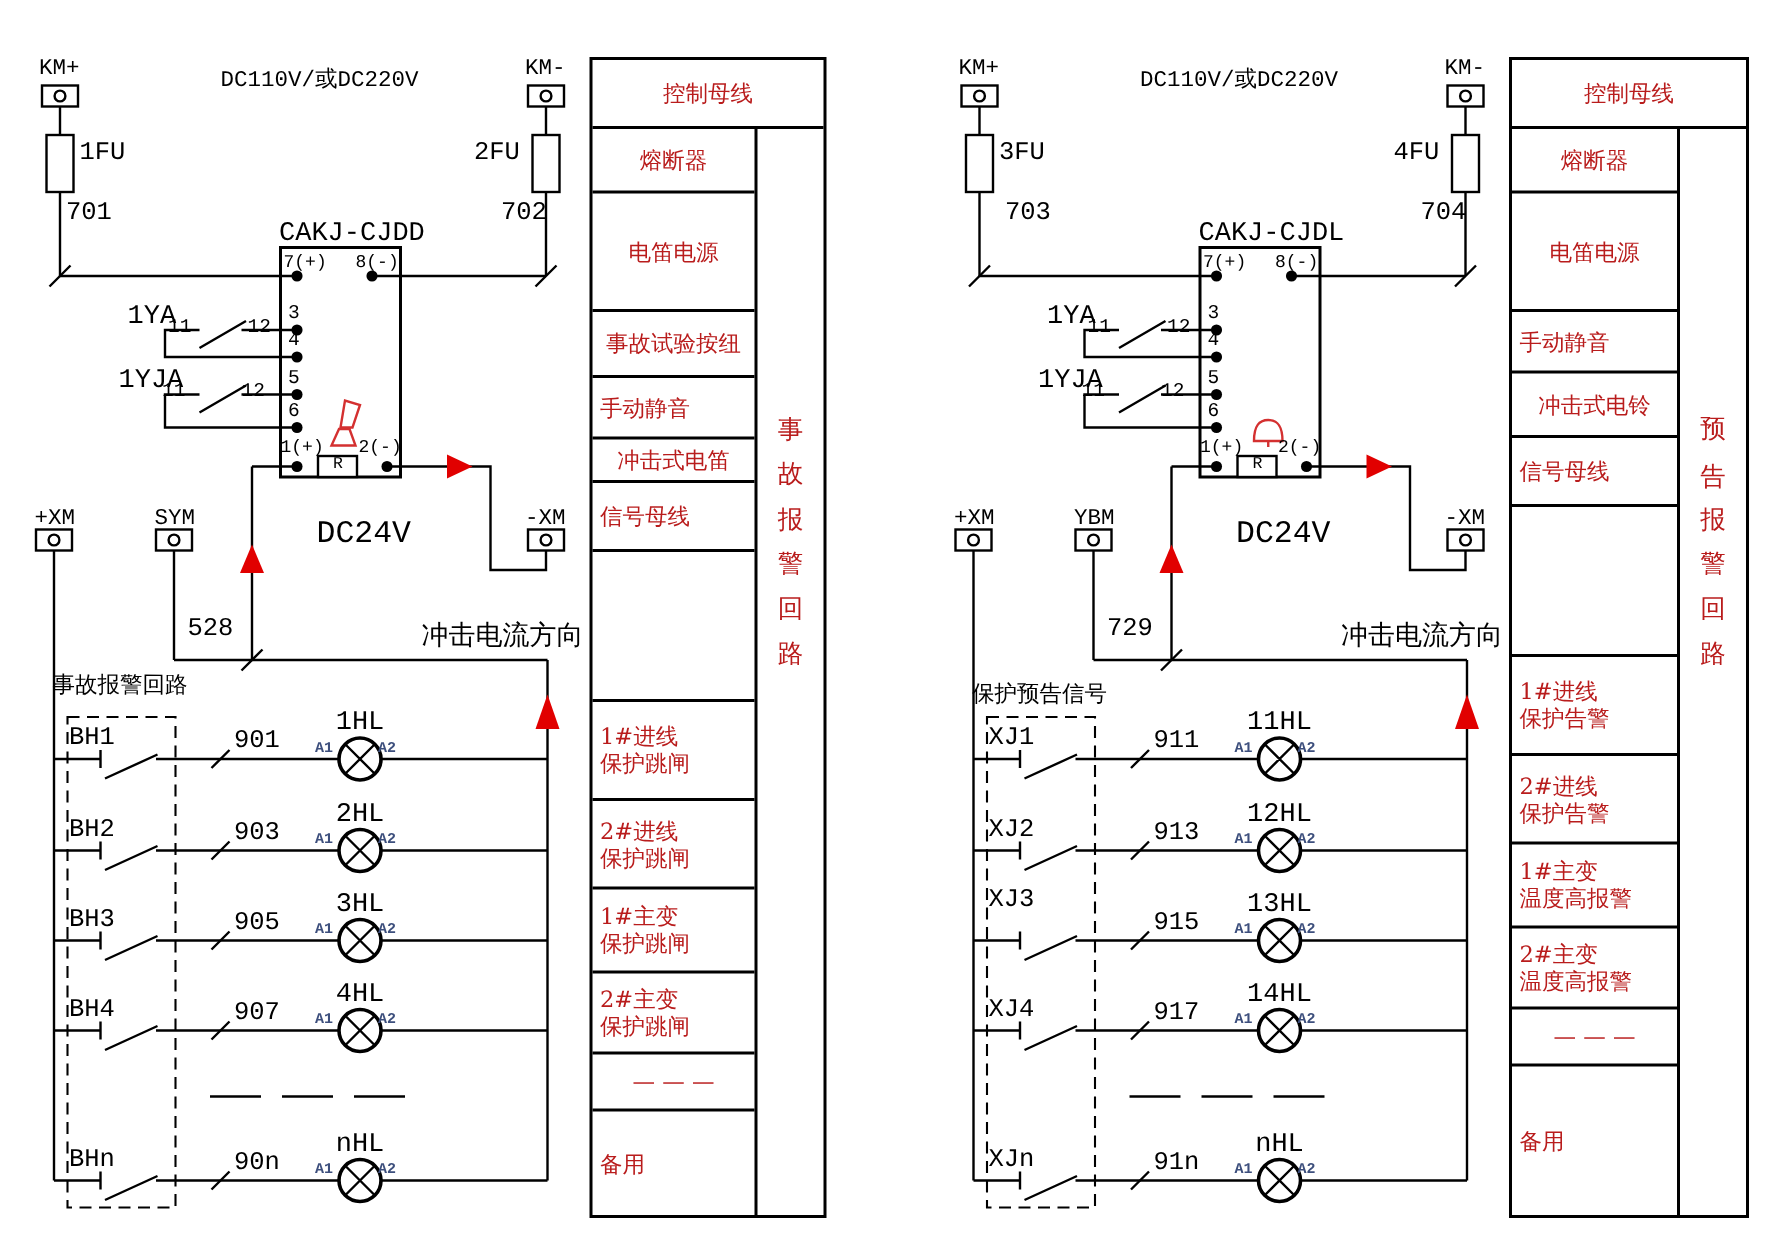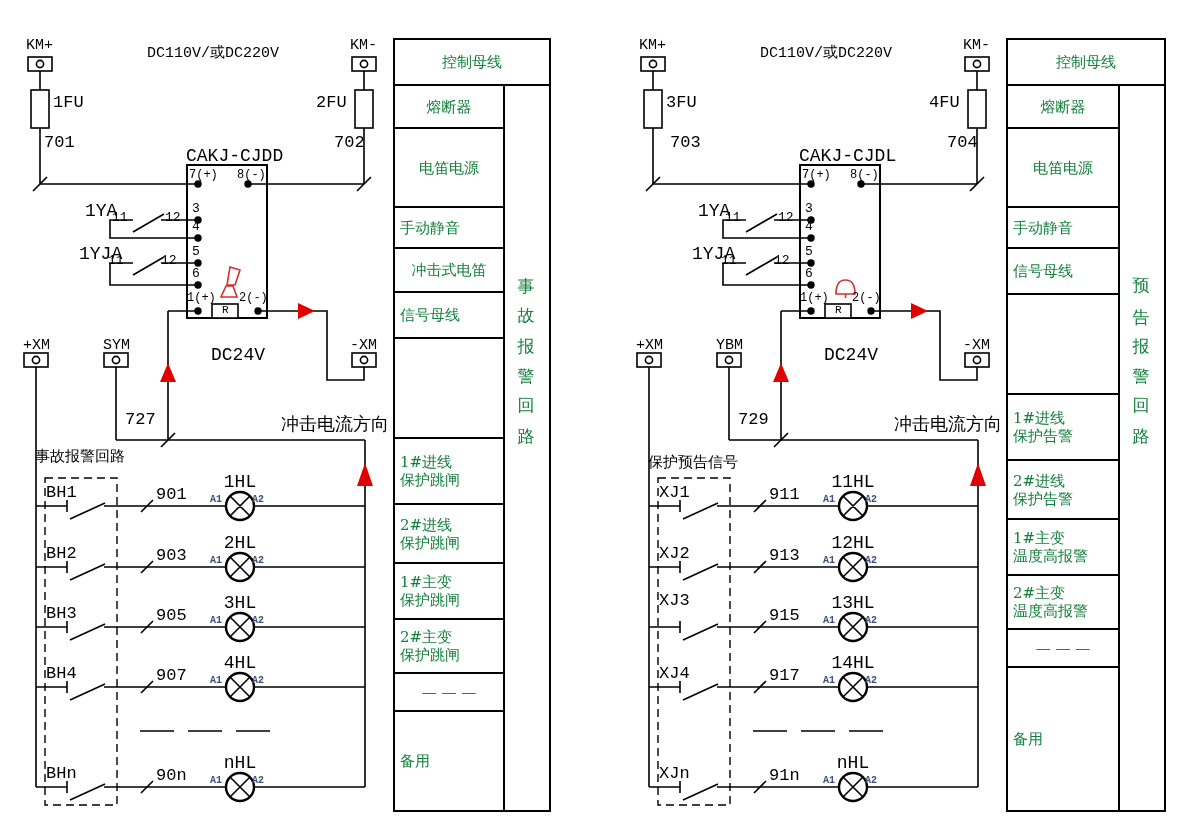--- a/index.html
+++ b/index.html
@@ -14,25 +14,25 @@
   .lamp{stroke:#000;stroke-width:2.4;fill:#fff}
   .dot{fill:#000;stroke:none}
   .dash{stroke:#000;stroke-width:1.4;fill:none;stroke-dasharray:8 5}
   .red{fill:#e10000;stroke:none}
   .redln{stroke:#d43030;stroke-width:1.6;fill:none}
   
   .lb{position:absolute;line-height:1;white-space:pre;font-size:15px}
   .cn{font-family:"DejaVu Serif","Liberation Serif",serif}
   .title{font-weight:bold;font-size:17px;font-family:"DejaVu Serif","Liberation Serif",serif}
   .s9{font-size:13px}.s11{font-size:11px}.s12{font-size:12px}.s13{font-size:13px}
-  .s14{font-size:18px}.s17{font-size:17px}.s18{font-size:18px}
+  .s14{font-size:18px}.s17{font-size:17px}.s18{font-size:21px}
   .ctr{width:44px;text-align:center}
   .pin{color:#3d4f7d;font-weight:bold;font-size:10px}
   
-  .tbl{position:absolute;border:2px solid #000;background:#fff;color:#15803d;
+  .tbl{position:absolute;border:2px solid #000;background:#fff;color:#b91c1c;
        font-family:"DejaVu Serif","Liberation Serif",serif;font-size:15px}
   .tr0{height:46px;border-bottom:2px solid #000;display:flex;align-items:center;justify-content:center}
   .tb{display:flex;height:calc(100% - 46px)}
   .tc{border-right:2px solid #000;display:flex;flex-direction:column}
   .trow{border-bottom:2px solid #000;display:flex;align-items:center;padding-left:5px;
         white-space:pre-line;line-height:1.2;flex:0 0 auto}
   .trow.last{border-bottom:none;flex:1 1 auto}
   .trow.c{justify-content:center;padding-left:0}
   .tv{flex:1;display:flex;justify-content:center}
   .vtx{writing-mode:vertical-lr;text-orientation:upright;letter-spacing:30px;font-size:17px;margin-top:178px}
@@ -152,21 +152,21 @@
 <span class="lb s14" style="left:85px;top:202px">1YA</span>
 <span class="lb s9" style="left:112px;top:211px">11</span>
 <span class="lb s9" style="left:165px;top:211px">12</span>
 <span class="lb s14" style="left:79px;top:245px">1YJA</span>
 <span class="lb s9" style="left:108px;top:254px">11</span>
 <span class="lb s9" style="left:161px;top:254px">12</span>
 <span class="lb" style="left:23px;top:338px">+XM</span>
 <span class="lb" style="left:103px;top:338px">SYM</span>
 <span class="lb s18" style="left:211px;top:346px">DC24V</span>
 <span class="lb" style="left:350px;top:338px">-XM</span>
-<span class="lb s17" style="left:125px;top:411px">727</span>
+<span class="lb s17" style="left:125px;top:411px">528</span>
 <span class="lb s14 cn" style="left:281px;top:415px">冲击电流方向</span>
 <span class="lb cn" style="left:35px;top:449px">事故报警回路</span>
 
 <span class="lb s17" style="left:46px;top:484px">BH1</span>
 <span class="lb s17" style="left:156px;top:486px">901</span>
 <span class="lb s14 ctr" style="left:218px;top:473px">1HL</span>
 <span class="lb pin" style="left:210px;top:495px">A1</span>
 <span class="lb pin" style="left:252px;top:495px">A2</span>
 <span class="lb s17" style="left:46px;top:545px">BH2</span>
 <span class="lb s17" style="left:156px;top:547px">903</span>
@@ -188,22 +188,23 @@
 <span class="lb s14 ctr" style="left:218px;top:754px">nHL</span>
 <span class="lb pin" style="left:210px;top:776px">A1</span>
 <span class="lb pin" style="left:252px;top:776px">A2</span>
 
 <div class="tbl" style="left:393px;top:38px;width:158px;height:774px">
   <div class="tr0 cn">控制母线</div>
   <div class="tb">
     <div class="tc" style="width:110px">
       <div class="trow c" style="height:43px">熔断器</div>
       <div class="trow c" style="height:79px">电笛电源</div>
+      <div class="trow c" style="height:44px">事故试验按纽</div>
       <div class="trow" style="height:41px">手动静音</div>
-      <div class="trow c" style="height:44px">冲击式电笛</div>
+      <div class="trow c" style="height:29px">冲击式电笛</div>
       <div class="trow" style="height:46px">信号母线</div>
       <div class="trow" style="height:100px"></div>
       <div class="trow" style="height:66px">1#进线
 保护跳闸</div>
       <div class="trow" style="height:59px">2#进线
 保护跳闸</div>
       <div class="trow" style="height:56px">1#主变
 保护跳闸</div>
       <div class="trow" style="height:54px">2#主变
 保护跳闸</div>
@@ -273,20 +274,21 @@
 <span class="lb pin" style="left:823px;top:776px">A1</span>
 <span class="lb pin" style="left:865px;top:776px">A2</span>
 
 <div class="tbl" style="left:1006px;top:38px;width:160px;height:774px">
   <div class="tr0 cn">控制母线</div>
   <div class="tb">
     <div class="tc" style="width:112px">
       <div class="trow c" style="height:43px">熔断器</div>
       <div class="trow c" style="height:79px">电笛电源</div>
       <div class="trow" style="height:41px">手动静音</div>
+      <div class="trow c" style="height:43px">冲击式电铃</div>
       <div class="trow" style="height:46px">信号母线</div>
       <div class="trow" style="height:100px"></div>
       <div class="trow" style="height:66px">1#进线
 保护告警</div>
       <div class="trow" style="height:59px">2#进线
 保护告警</div>
       <div class="trow" style="height:56px">1#主变
 温度高报警</div>
       <div class="trow" style="height:54px">2#主变
 温度高报警</div>

